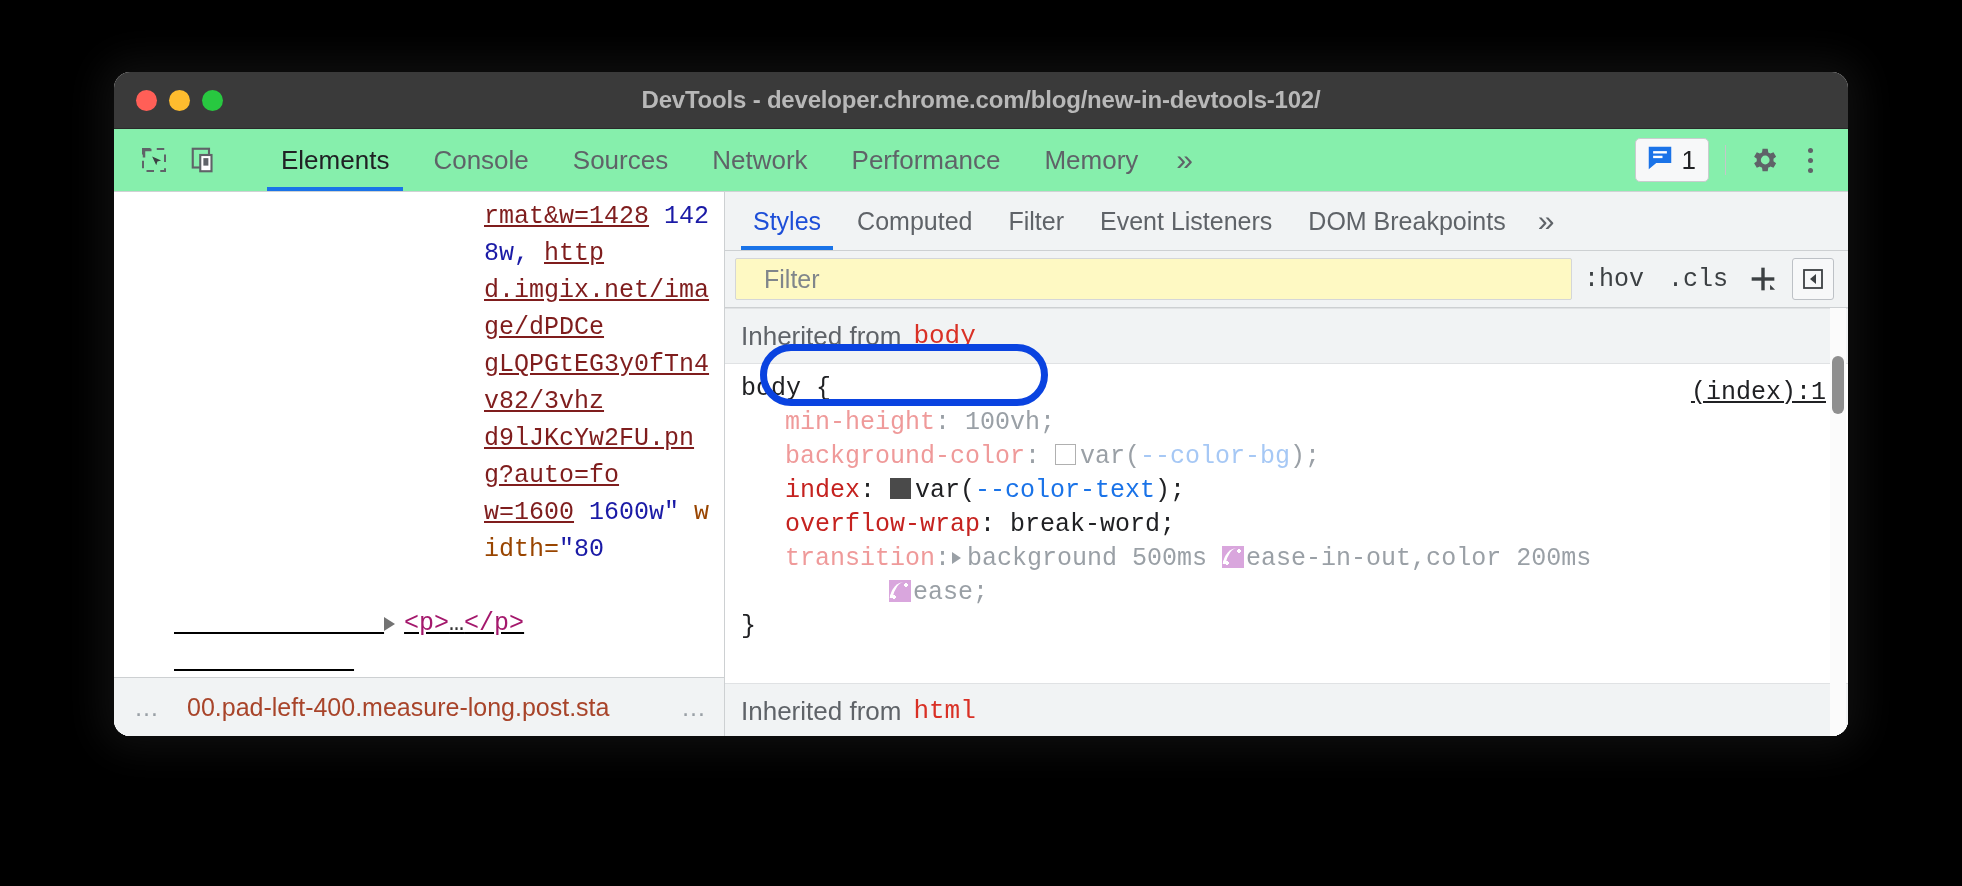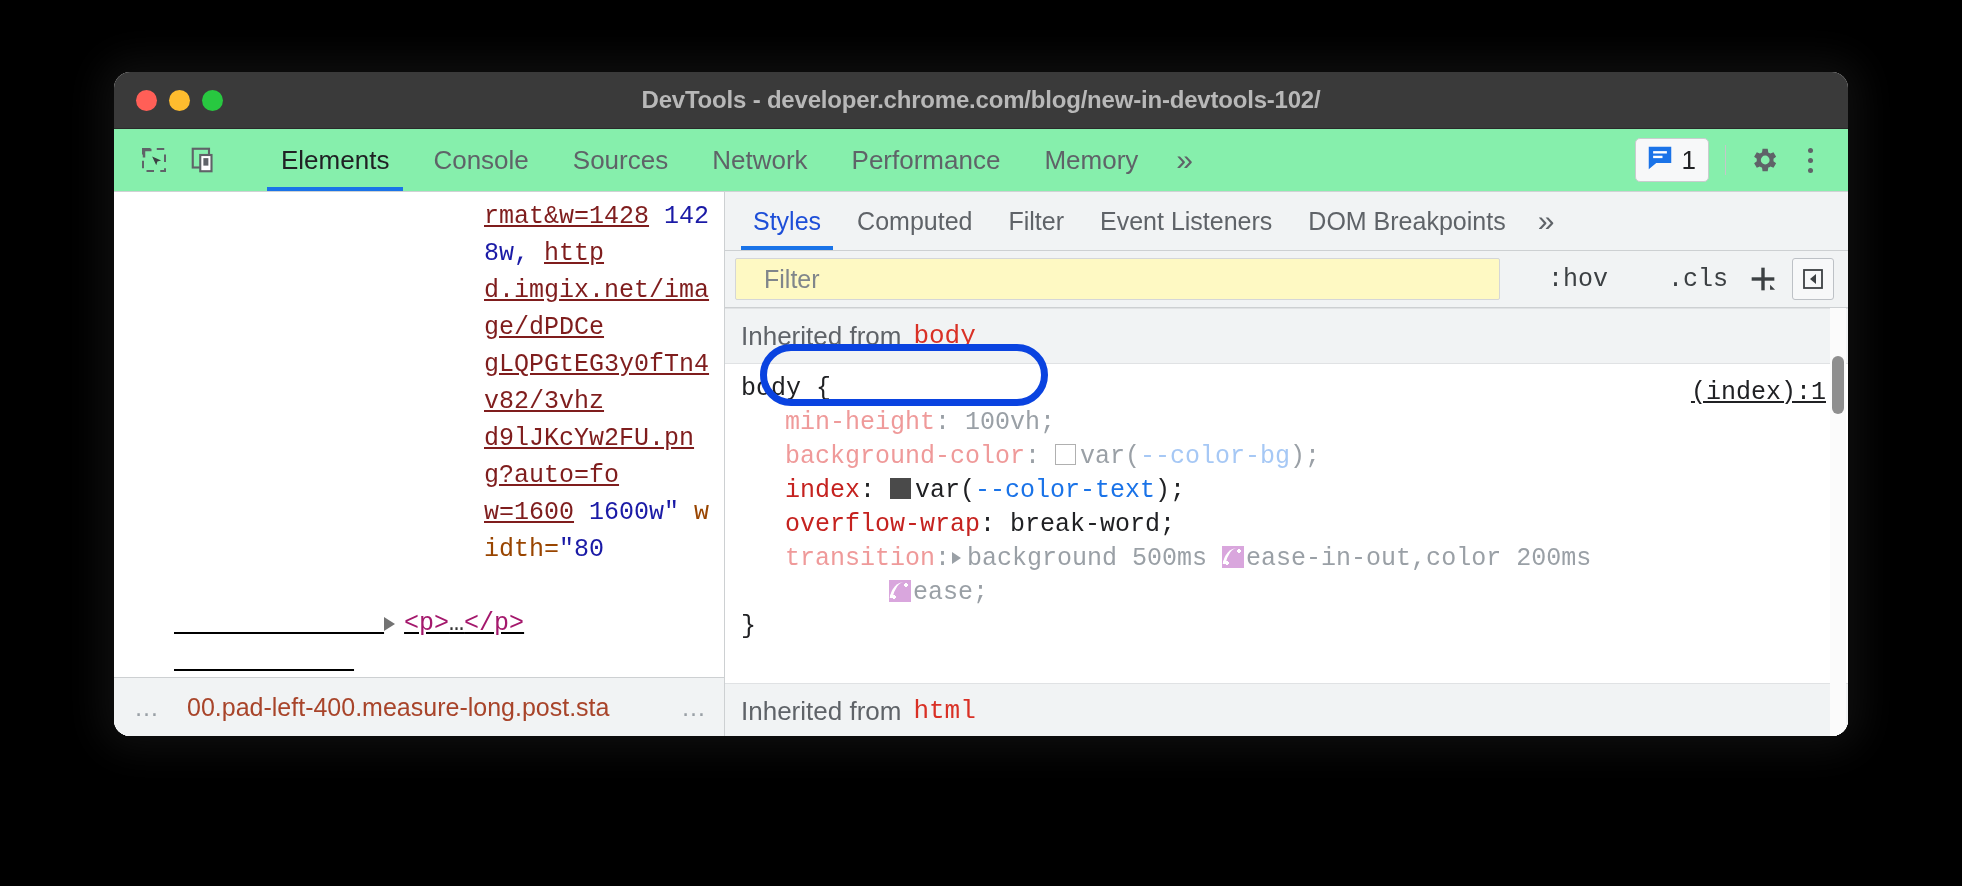--- a/index.html
+++ b/index.html
@@ -315,21 +315,20 @@
     font-size: 25px;
     font-family: "Liberation Sans", sans-serif;
   }
   .fbtn {
     font-family: "Liberation Mono", monospace;
     font-size: 25px;
     color: #3c4043;
     padding: 0 12px;
     cursor: pointer;
     white-space: nowrap;
-    margin-left: 36px;
   }
   .plus-btn {
     position: relative;
     width: 46px; height: 44px;
     display: flex; align-items: center; justify-content: center;
     cursor: pointer;
   }
   .sidebar-toggle {
     width: 40px; height: 40px;
     border: 1px solid #bdc1c6;

